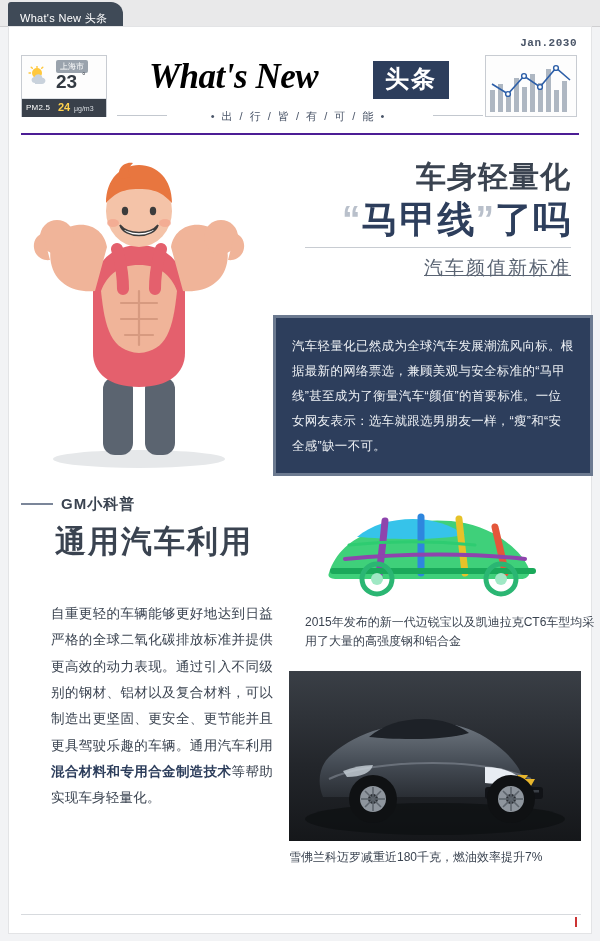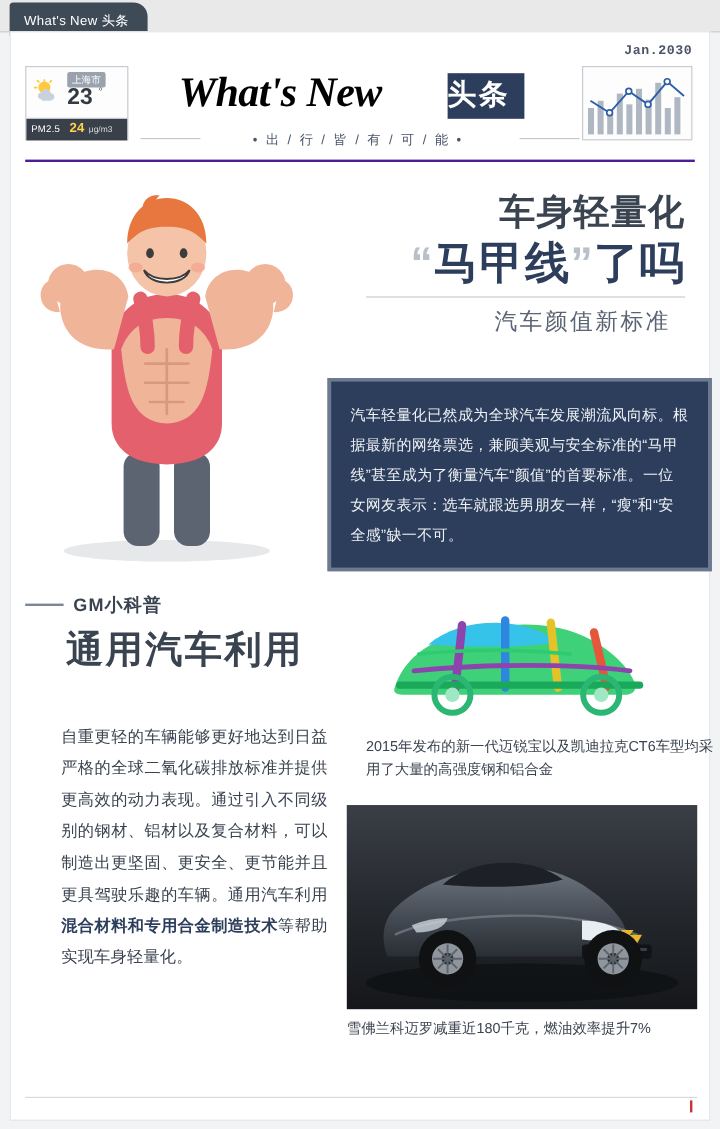--- a/index.html
+++ b/index.html
@@ -145,21 +145,21 @@
     font-family: "Liberation Serif", serif;
     margin-left: 28px;
   }
   .mast-badge {
     position: absolute;
     left: 352px; top: 24px;
     background: #2d3e5c;
     color: #ffffff;
     font-size: 24px;
     font-weight: bold;
-    padding: 2px 12px 4px 0;
+    padding: 2px 12px 4px 12px;
     letter-spacing: 2px;
   }
   .mast-sub {
     position: absolute;
     left: 100px; top: 72px;
     width: 355px;
     text-align: center;
     font-size: 11px;
     color: #4a5568;
     letter-spacing: 2px;
@@ -210,24 +210,25 @@
   }
   .hero-head-2 .quote { color: #b9c0cb; }
   .hero-rule {
     position: absolute;
     right: 8px; top: 112px;
     width: 266px; height: 1px;
     background: #c8ccd2;
   }
   .hero-head-3 {
     position: absolute;
-    right: 20px; top: 120px;
+    right: 8px; top: 120px;
     font-size: 19px;
     color: #5a6473;
     letter-spacing: 2px;
+    text-decoration: underline;
   }
   .callout {
     position: absolute;
     left: 252px; top: 180px;
     width: 320px;
     background: #2d3e5c;
     border: 3px solid #6c7a90;
     box-sizing: border-box;
     padding: 16px 16px 14px 16px;
     color: #eef1f5;

